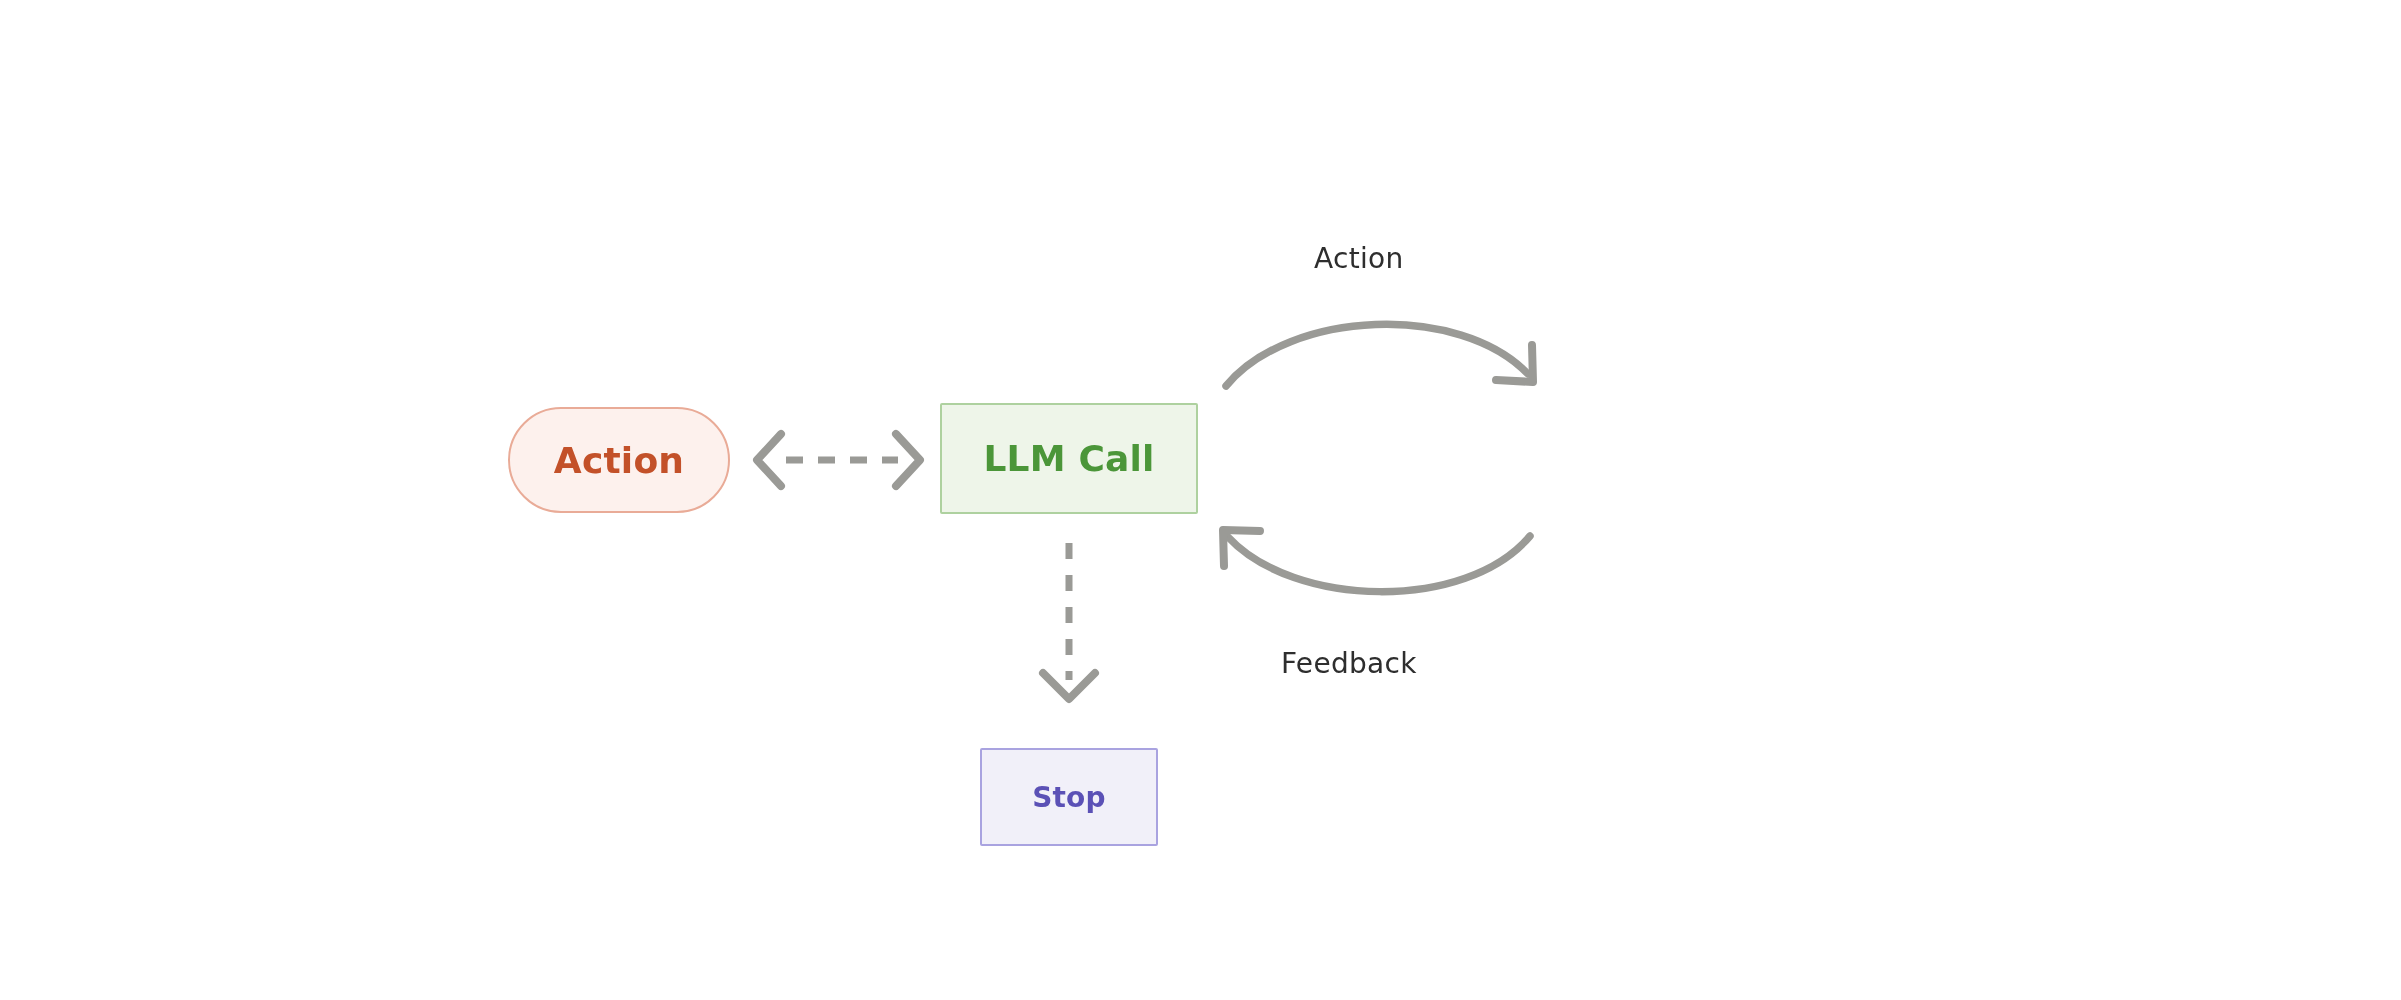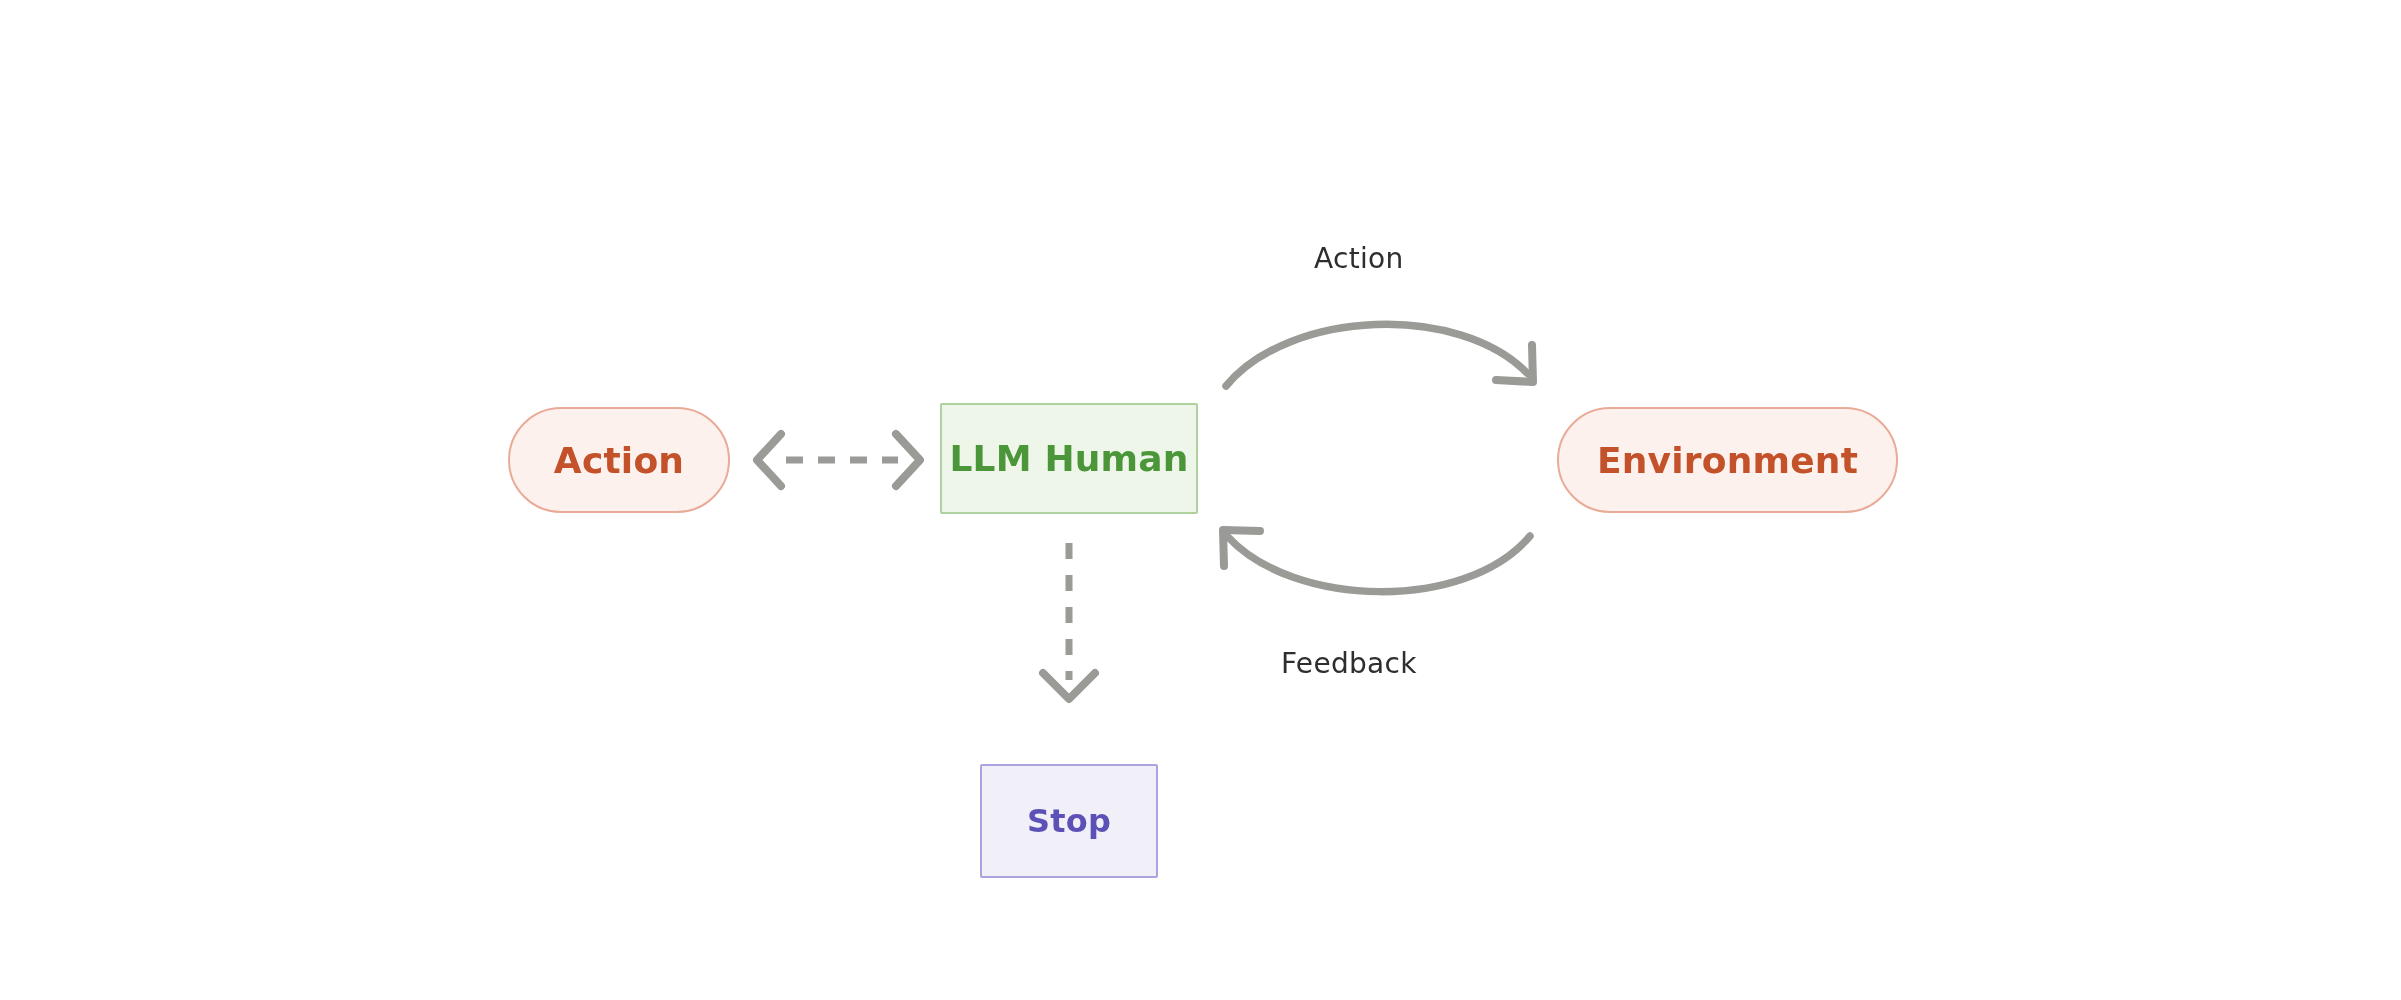--- a/index.html
+++ b/index.html
@@ -74,23 +74,23 @@
     left: 940px;  top: 403px;
     width: 258px; height: 111px;
     font-size: 36px;
   }
   #node-environment {
     left: 1557px; top: 407px;
     width: 341px; height: 106px;
     font-size: 36px;
   }
   #node-stop {
-    left: 980px;  top: 764px;
-    width: 178px; height: 114px;
-    font-size: 32px;
+    left: 980px;  top: 748px;
+    width: 178px; height: 98px;
+    font-size: 28px;
   }
 
   
   .edge-label {
     position: absolute;
     color: #2e2e2e;
     font-size: 28px;
     font-weight: normal;
     white-space: nowrap;
     letter-spacing: 0.3px;
@@ -128,23 +128,22 @@
 
     
     <g>
       <line x1="1069" y1="543" x2="1069" y2="680" stroke="#9a9a96" stroke-width="7" stroke-dasharray="16 16" stroke-linecap="butt"></line>
       <polyline points="1043,673 1069,699 1095,673" fill="none" stroke="#9a9a96" stroke-width="8" stroke-linecap="round" stroke-linejoin="round"></polyline>
     </g>
   </svg>
 
   <div class="node pill" id="node-human">Action</div>
 
-  <div class="node rect-green" id="node-llm-call">LLM Human</div>
+  <div class="node rect-green" id="node-llm-call">LLM Call</div>
 
-  <div class="node pill" id="node-environment">Environment</div>
 
   <div class="node rect-purple" id="node-stop">Stop</div>
 
   <div class="edge-label" id="label-action">Action</div>
 
   <div class="edge-label" id="label-feedback">Feedback</div>
 
 </div>
 
 </body></html>

